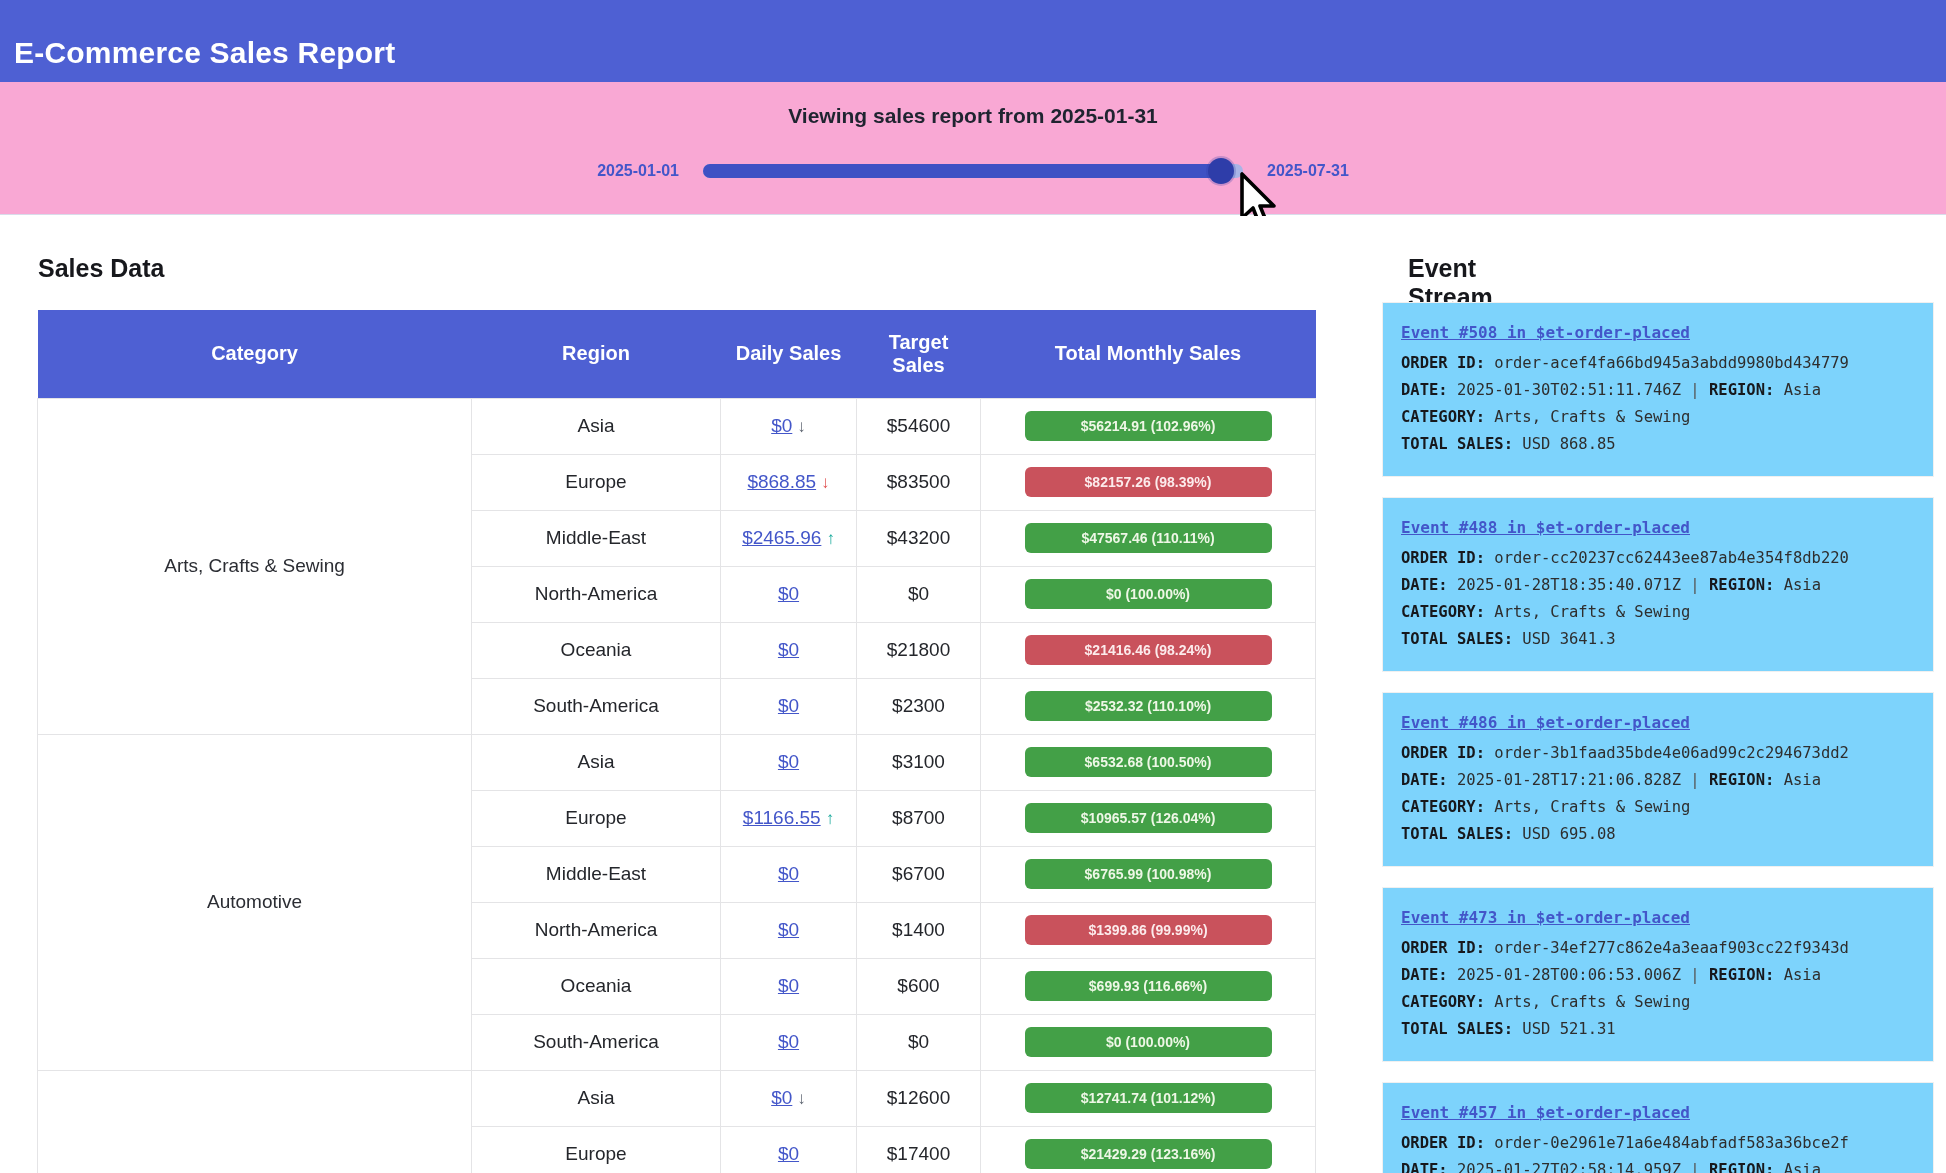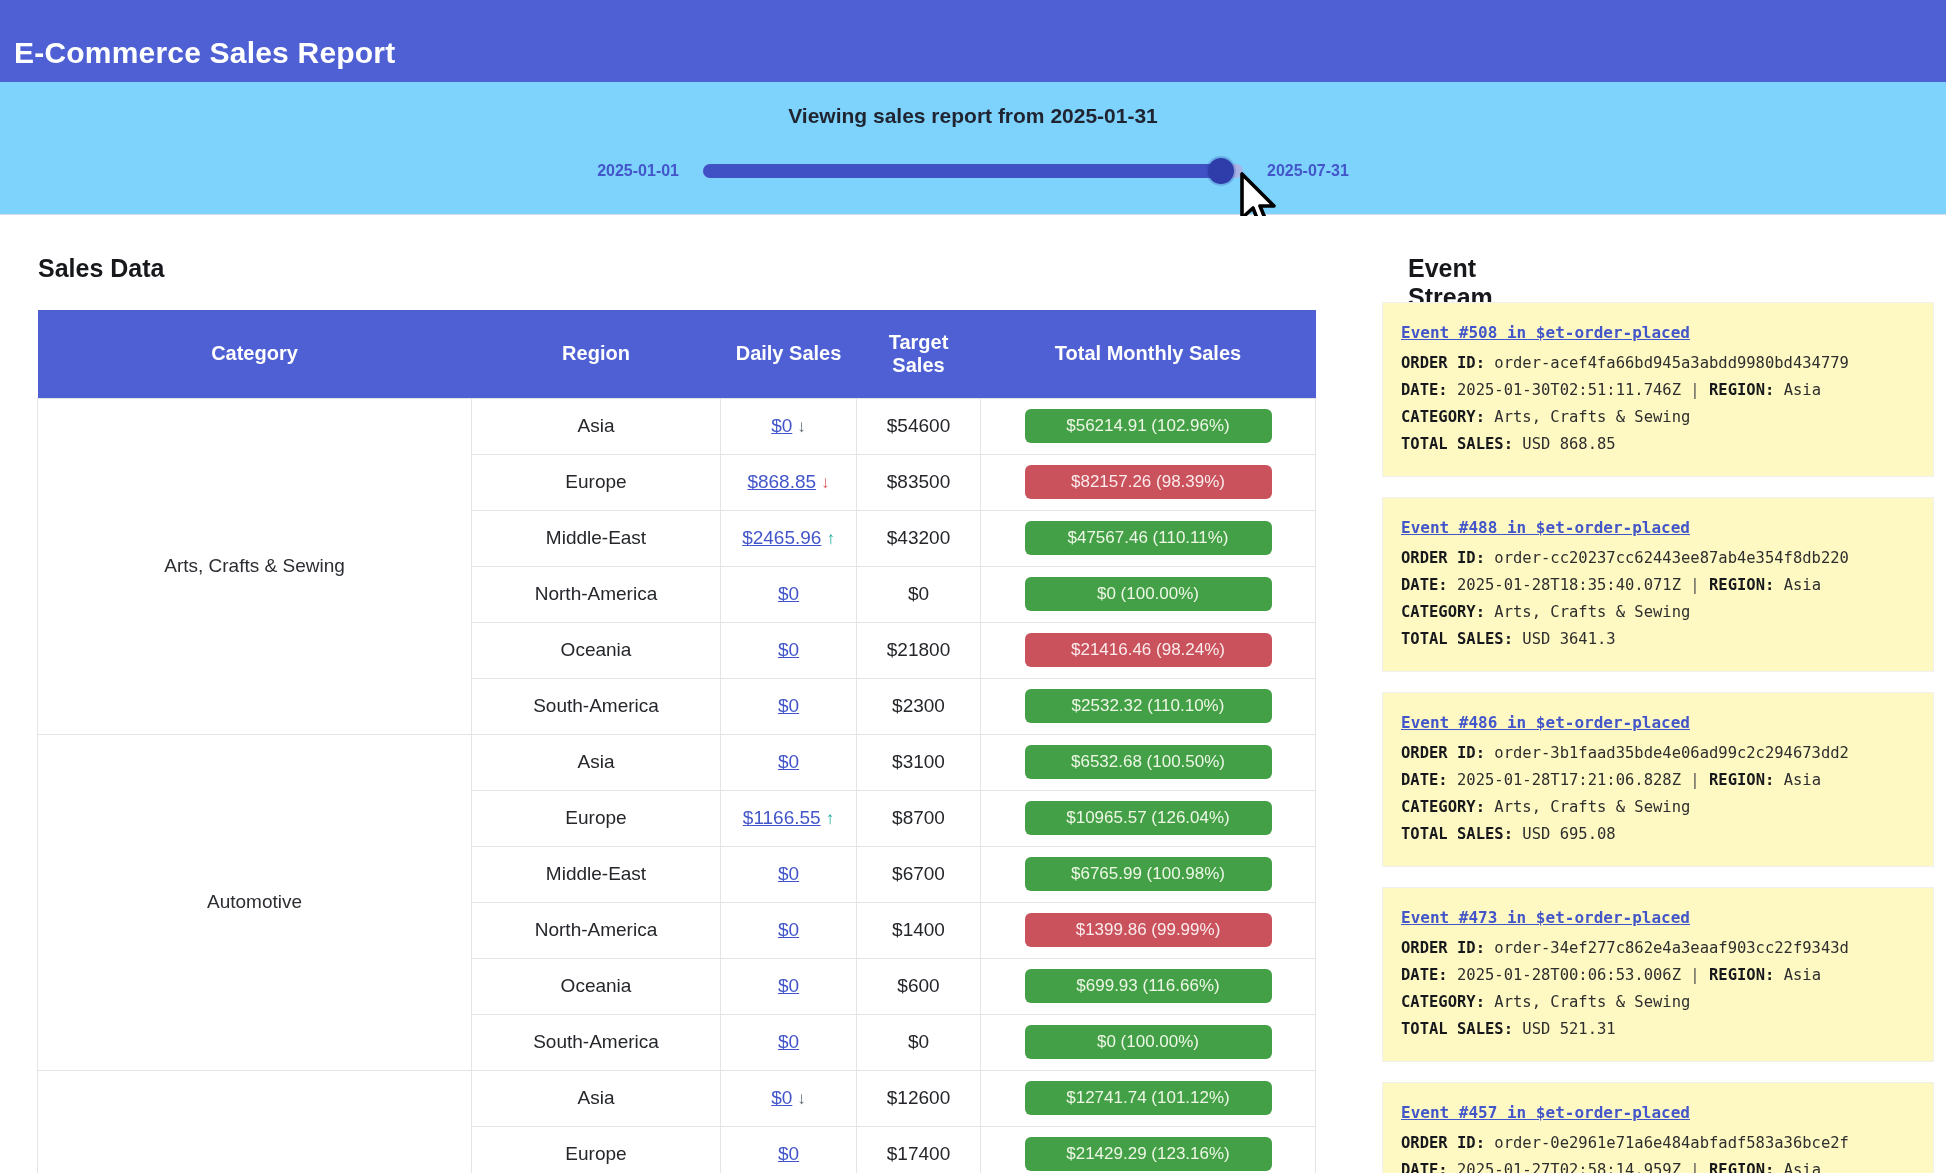--- a/index.html
+++ b/index.html
@@ -6,21 +6,21 @@
   html,body { width:1946px; height:1173px; overflow:hidden; background:#fff;
               font-family:"Liberation Sans", sans-serif; }
 
   
   .app-header { position:absolute; left:0; top:0; width:1946px; height:106px;
                 background:#4e60d3; display:flex; align-items:center; }
   .app-header h1 { color:#fff; font-size:30px; font-weight:700; padding-left:14px; letter-spacing:.2px; }
 
   
   .slider-section { position:absolute; left:0; top:82px; width:1946px; height:133px;
-                    background:#7dd3fc; border-bottom:1px solid #d9dcea; }
+                    background:#f9a8d4; border-bottom:1px solid #d9dcea; }
   .slider-title { text-align:center; padding-top:22px; font-size:21px; font-weight:700; color:#1f2430; }
   .slider-row { position:absolute; left:0; top:74px; width:1946px; height:30px;
                 display:flex; align-items:center; justify-content:center; gap:24px; }
   .slider-date { color:#4356c9; font-weight:700; font-size:16px; }
   .slider-track { position:relative; width:540px; height:14px; border-radius:7px; background:#a9b4e6; }
   .slider-fill { position:absolute; left:0; top:0; height:14px; width:96%; border-radius:7px; background:#3f51c4; }
   .slider-handle { position:absolute; top:50%; left:96%; width:26px; height:26px; border-radius:50%;
                    background:#2e3da9; transform:translate(-50%,-50%); box-shadow:0 0 0 2px rgba(46,61,169,.25); }
   .cursor-svg { position:absolute; left:1238px; top:172px; }
 
@@ -38,27 +38,27 @@
   table.sales col.c-total { width:335px; }
   table.sales thead th { background:#4e60d3; color:#fff; font-weight:700; font-size:20px;
                          height:88px; text-align:center; padding:0 10px; }
   table.sales td { border:1px solid #e4e4e6; text-align:center; height:56px; background:#fff; }
   td.cat-cell { font-size:19px; color:#2b2d33; }
   a.daily-link { color:#4356c9; text-decoration:underline; }
   .arrow { text-decoration:none; margin-left:5px; font-size:17px; }
   .arrow-gray { color:#5d6470; } .arrow-red { color:#e05252; } .arrow-teal { color:#17a99b; }
   td.hl { background:#dde7f9; }
   .badge { display:inline-block; width:247px; padding:7px 0; border-radius:6px;
-           font-size:17px; font-weight:400; }
+           font-size:14px; font-weight:700; }
   .badge-green { background:#43a047; color:#eef7e6; }
   .badge-red { background:#c9525c; color:#fcebec; }
 
   
   .event-list { position:absolute; left:1382px; top:86px; width:552px; }
-  .event-card { background:#fef9c3; border:1px solid #f0f0f0; padding:16px 18px 18px 18px;
+  .event-card { background:#7dd3fc; border:1px solid #f0f0f0; padding:16px 18px 18px 18px;
                 margin-bottom:20px; font-family:"DejaVu Sans Mono", monospace;
                 font-size:15.5px; color:#2e2e2e; line-height:27px; }
   .event-link { display:inline-block; color:#4356c9; font-weight:700; text-decoration:underline;
                 font-size:16px; margin-bottom:4px; }
   .ev-label { font-weight:700; color:#17181c; }
   .ev-sep { color:#555; }
 </style>
 </head>
 <body>
 

